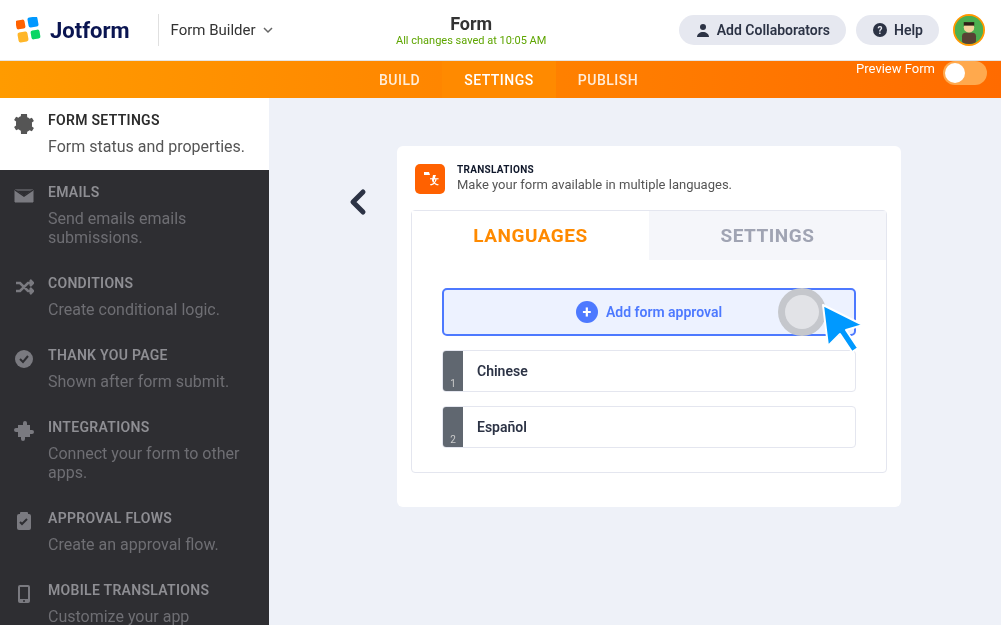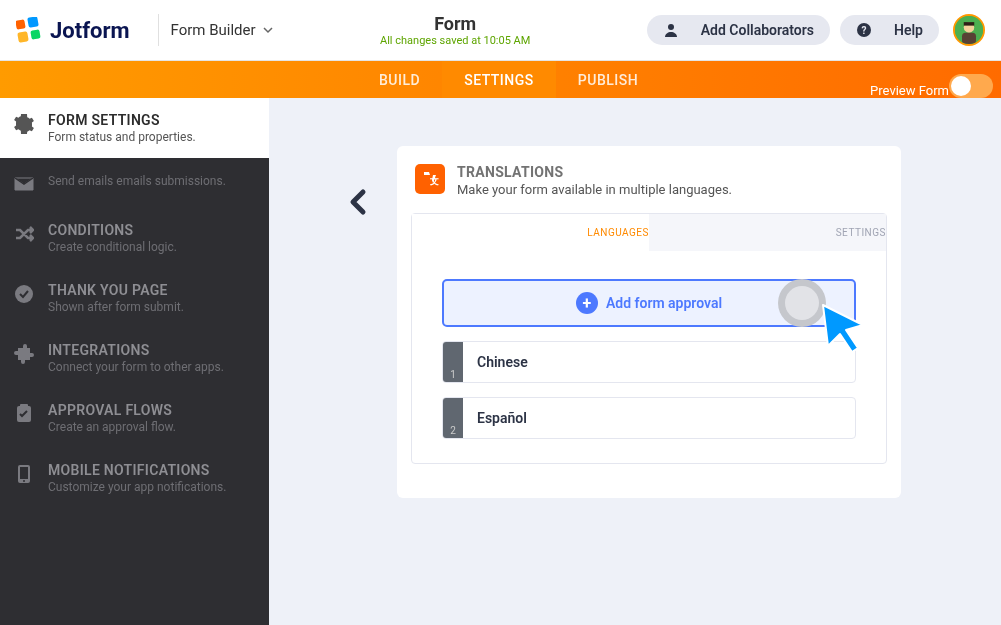--- a/index.html
+++ b/index.html
@@ -6,58 +6,58 @@
     body { width: 1001px; height: 625px; background: #fff; overflow: hidden; position: relative; }
 
     .topbar { height: 61px; display: flex; align-items: center; padding: 16px 16px; border-bottom: 1px solid #e5e5e5; background: #fff; }
     .logo { display: flex; align-items: center; gap: 8px; margin-right: 16px; }
     .logo-text { font-size: 22px; font-weight: 700; color: #0a1551; }
     .vdivider { width: 1px; height: 32px; background: #e0e0e0; margin: 0 12px; }
     .form-builder-btn { display: flex; align-items: center; gap: 6px; font-size: 15px; color: #333; cursor: pointer; }
     .center-area { flex: 1; display: flex; flex-direction: column; align-items: center; justify-content: center; }
     .form-title { font-size: 18px; font-weight: 700; color: #333; }
     .save-status { font-size: 11px; color: #5ea500; }
-    .pill-btn { background: #e6e8f0; border-radius: 18px; padding: 7px 16px; display: flex; align-items: flex-start; gap: 22px; font-size: 14px; font-weight: 600; color: #2c3345; cursor: pointer; margin-left: 10px; }
+    .pill-btn { background: #e6e8f0; border-radius: 18px; padding: 7px 16px; display: flex; align-items: flex-start; gap: 6px; font-size: 14px; font-weight: 600; color: #2c3345; cursor: pointer; margin-left: 10px; }
     .pill-btn svg { width: 16px; height: 16px; }
     .avatar { width: 32px; height: 32px; border-radius: 50%; background: #4caf50; margin-left: 14px; display: flex; align-items: center; justify-content: center; border:2px solid #ff9800; overflow:hidden; }
 
     .navbar { height: 37px; background: linear-gradient(90deg, #ff9b00 0%, #ff6b00 100%); display: flex; align-items: stretch; }
     .nav-spacer-left { width: 357px; }
     .nav-items { display: flex; }
     .nav-item { padding: 8px 22px; display: flex; align-items: center; color: #fff; font-size: 14px; font-weight: 500; letter-spacing: 0.5px; opacity: 0.85; cursor: pointer; }
     .nav-item.active { background: #ff8a00; opacity: 1; }
-    .nav-right { margin-left: auto; display: flex; align-items: flex-end; padding-right: 8px; }
+    .nav-right { margin-left: auto; display: flex; align-items: flex-start; padding-right: 14px; gap: 8px; }
     .preview-label { color: #fff; font-size: 13px; }
     .toggle { width: 44px; height: 24px; background: #ffa94d; border-radius: 12px; position: relative; cursor: pointer; }
     .toggle-knob { width: 20px; height: 20px; background: #fff; border-radius: 50%; position: absolute; top: 2px; left: 2px; }
 
     .main { display: flex; height: calc(625px - 61px - 37px); }
     .sidebar { width: 269px; background: #2e2e32; }
     .side-item { padding: 14px 18px 14px 14px; display: flex; align-items: flex-start; gap: 14px; cursor: pointer; position: relative; border-bottom: 0px solid rgba(255,255,255,0.03); }
     .side-item.active { background: #fff; border-radius: 0; }
     .side-item.active::after { content: ''; position: absolute; right: -18px; top: 0; border-top: 31px solid transparent; border-bottom: 31px solid transparent; border-left: 18px solid #fff; }
     .side-icon { width: 20px; min-width:20px; height: 20px; display: flex; align-items: center; justify-content: center; margin-top: 2px; }
     .side-text { flex: 1; }
     .side-title { font-size: 14px; font-weight: 600; color: #8e8e93; letter-spacing: 0.3px; }
     .side-item.active .side-title { color: #2c2c2c; }
-    .side-desc { font-size: 12px; color: #6e6e73; margin-top: 2px; }
+    .side-desc { font-size: 16px; color: #6e6e73; margin-top: 9px; }
     .side-item.active .side-desc { color: #555; }
 
     .content { flex: 1; background: #eef1f8; position: relative; }
     .back-chevron { position: absolute; left: 80px; top: 90px; cursor: pointer; }
 
     .panel { position: absolute; left: 128px; top: 48px; width: 504px; background: #fff; border-radius: 6px; padding: 14px 14px 34px; }
     .panel-header { display: flex; gap: 12px; align-items: flex-start; padding: 4px 4px 10px; }
     .panel-icon { width: 30px; height: 30px; background: #ff6100; border-radius: 5px; display: flex; align-items: center; justify-content: center; }
-    .panel-header-text .title { font-size: 14px; font-weight: 700; color: #737373; letter-spacing: 0.3px; }
+    .panel-header-text .title { font-size: 10px; font-weight: 700; color: #0f172a; letter-spacing: 0.3px; }
     .panel-header-text .desc { font-size: 13px; color: #555; margin-top: 2px; }
 
     .subpanel { border: 1px solid #e4e6ef; border-radius: 4px; margin-top: 6px; }
     .tab-row { display: flex; }
-    .tab { flex: 1; text-align: right; padding: 13px 0; font-size: 10px; font-weight: 400; letter-spacing: 0.5px; cursor: pointer; color: #a0a4b3; background: #f5f6fa; }
+    .tab { flex: 1; text-align: center; padding: 13px 0; font-size: 19px; font-weight: 700; letter-spacing: 0.5px; cursor: pointer; color: #a0a4b3; background: #f5f6fa; }
     .tab.active { color: #ff8a00; background: #fff; border-bottom: none; }
     .tab-content { padding: 28px 30px 24px; }
 
     .add-lang-btn { width: 100%; border: 2px solid #4d79ff; background: #edf2ff; border-radius: 5px; padding: 11px; display: flex; align-items: center; justify-content: center; gap: 8px; cursor: pointer; position: relative; }
     .add-lang-icon { width: 22px; height: 22px; background: #4d79ff; border-radius: 50%; display: flex; align-items: center; justify-content: center; color: #fff; font-size: 16px; font-weight: 700; }
     .add-lang-text { color: #4d79ff; font-size: 14px; font-weight: 600; }
 
     .lang-item { display: flex; align-items: stretch; margin-top: 14px; border: 1px solid #e4e6ef; border-radius: 4px; overflow: hidden; }
     .lang-handle { width: 20px; background: #606770; position: relative; display: flex; align-items: flex-end; justify-content: center; padding-bottom: 2px; }
     .lang-index { font-size: 10px; color: #ccc; }
@@ -147,20 +147,21 @@
     </div>
 
     <div class="side-item">
       <div class="side-icon">
         <svg width="20" height="20" viewBox="0 0 20 20">
             <path fill="#7a7a80" d="M1 4h18v12H1zM1 4l9 6 9-6" stroke="#7a7a80"></path>
             <path d="M1 4l9 6 9-6" fill="none" stroke="#2e2e32" stroke-width="1.5"></path>
           </svg>
       </div>
       <div class="side-text">
+        <div class="side-title">EMAILS</div>
         <div class="side-desc">Send emails emails submissions.</div>
       </div>
     </div>
 
     <div class="side-item">
       <div class="side-icon">
         <svg width="20" height="20" viewBox="0 0 20 20">
             <path fill="none" stroke="#7a7a80" stroke-width="2.5" d="M2 6h4l8 8h4M2 14h4l8-8h4M16 3l3 3-3 3M16 11l3 3-3 3"></path>
           </svg>
       </div>
@@ -211,21 +212,21 @@
 
     <div class="side-item">
       <div class="side-icon">
         <svg width="20" height="20" viewBox="0 0 20 20">
             <rect x="4" y="1" width="12" height="18" rx="2" fill="#7a7a80"></rect>
             <rect x="6" y="3" width="8" height="12" fill="#2e2e32"></rect>
             <circle cx="10" cy="17" r="1" fill="#2e2e32"></circle>
           </svg>
       </div>
       <div class="side-text">
-        <div class="side-title">MOBILE NOTIFICATIONS</div>
+        <div class="side-title">MOBILE TRANSLATIONS</div>
         <div class="side-desc">Customize your app notifications.</div>
       </div>
     </div>
 
   </div>
 
   <div class="content">
     <div class="back-chevron">
       <svg width="18" height="28" viewBox="0 0 18 28">
           <path d="M14 4L4 14l10 10" stroke="#2c3345" stroke-width="5" fill="none" stroke-linecap="round" stroke-linejoin="round"></path>

